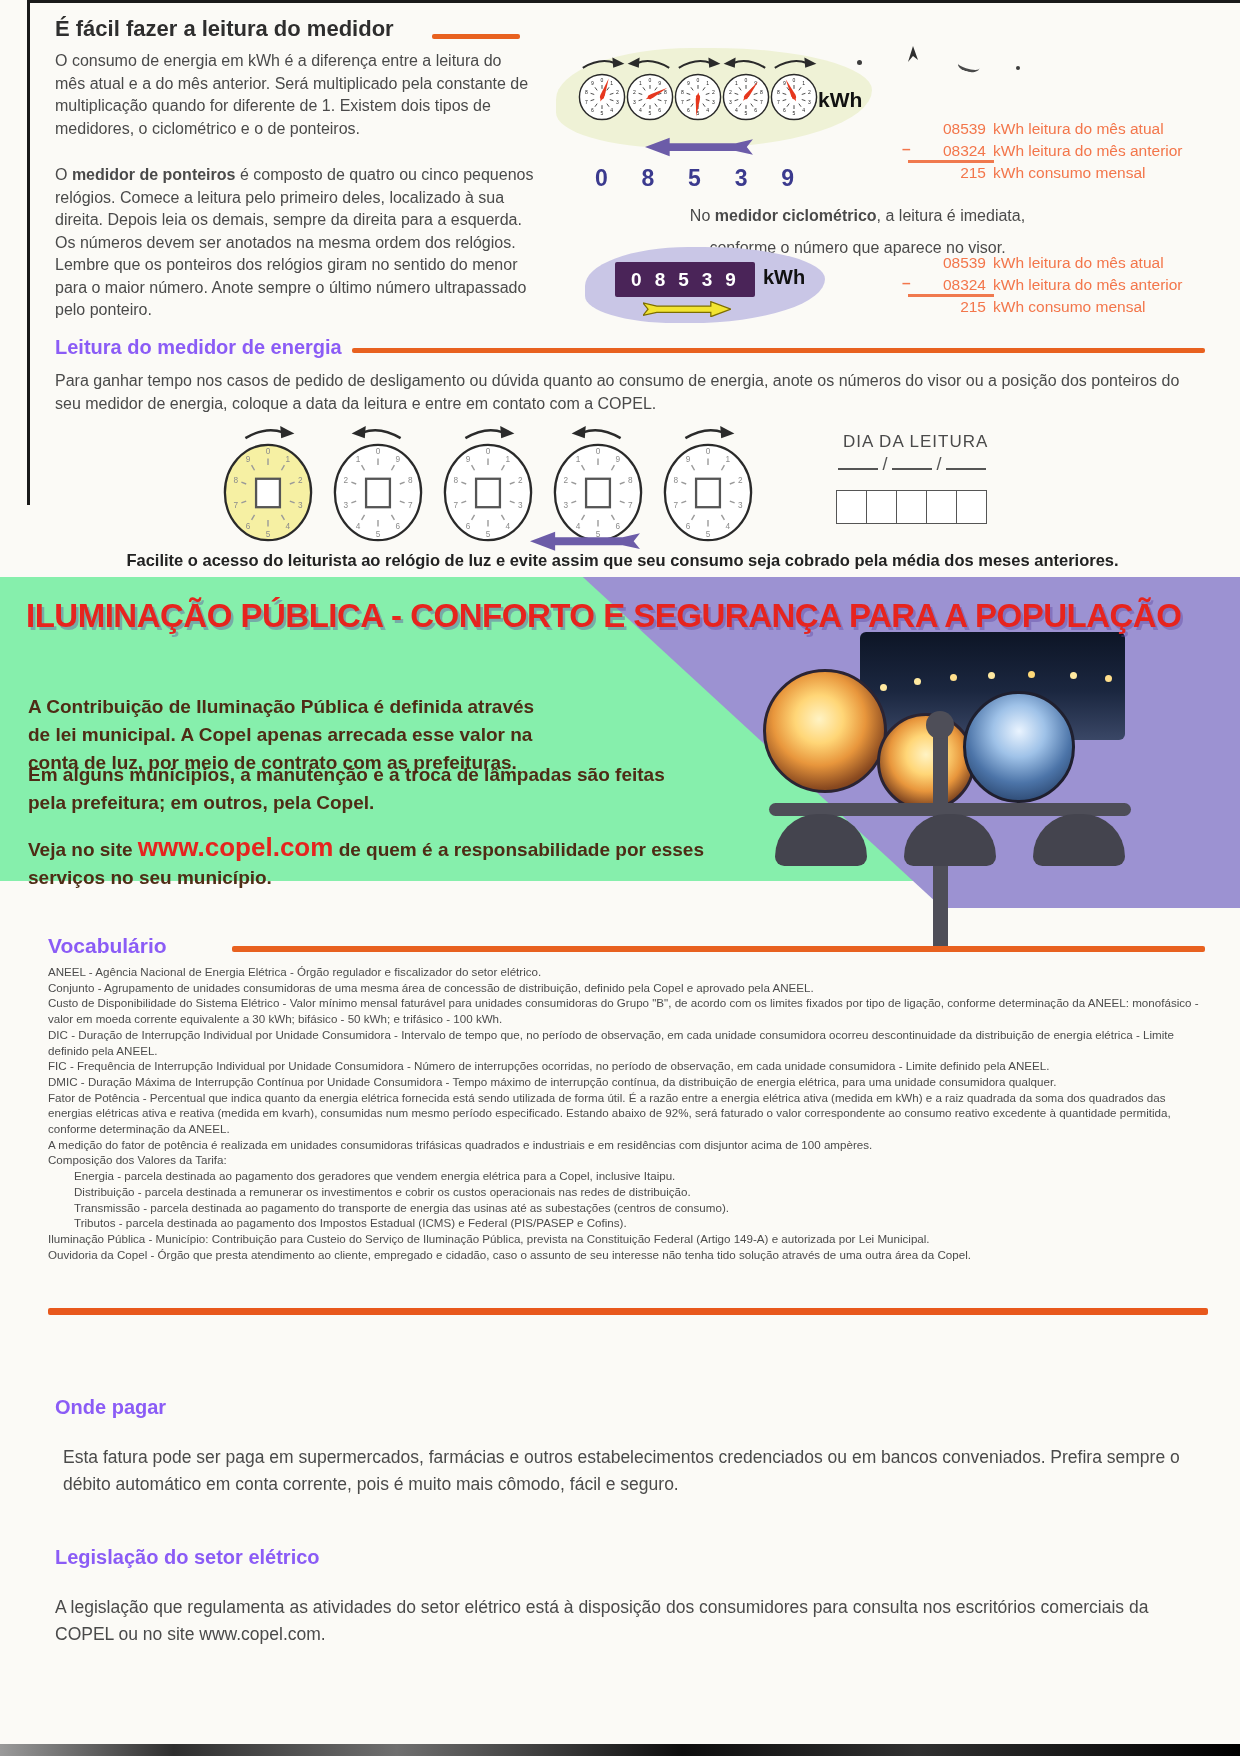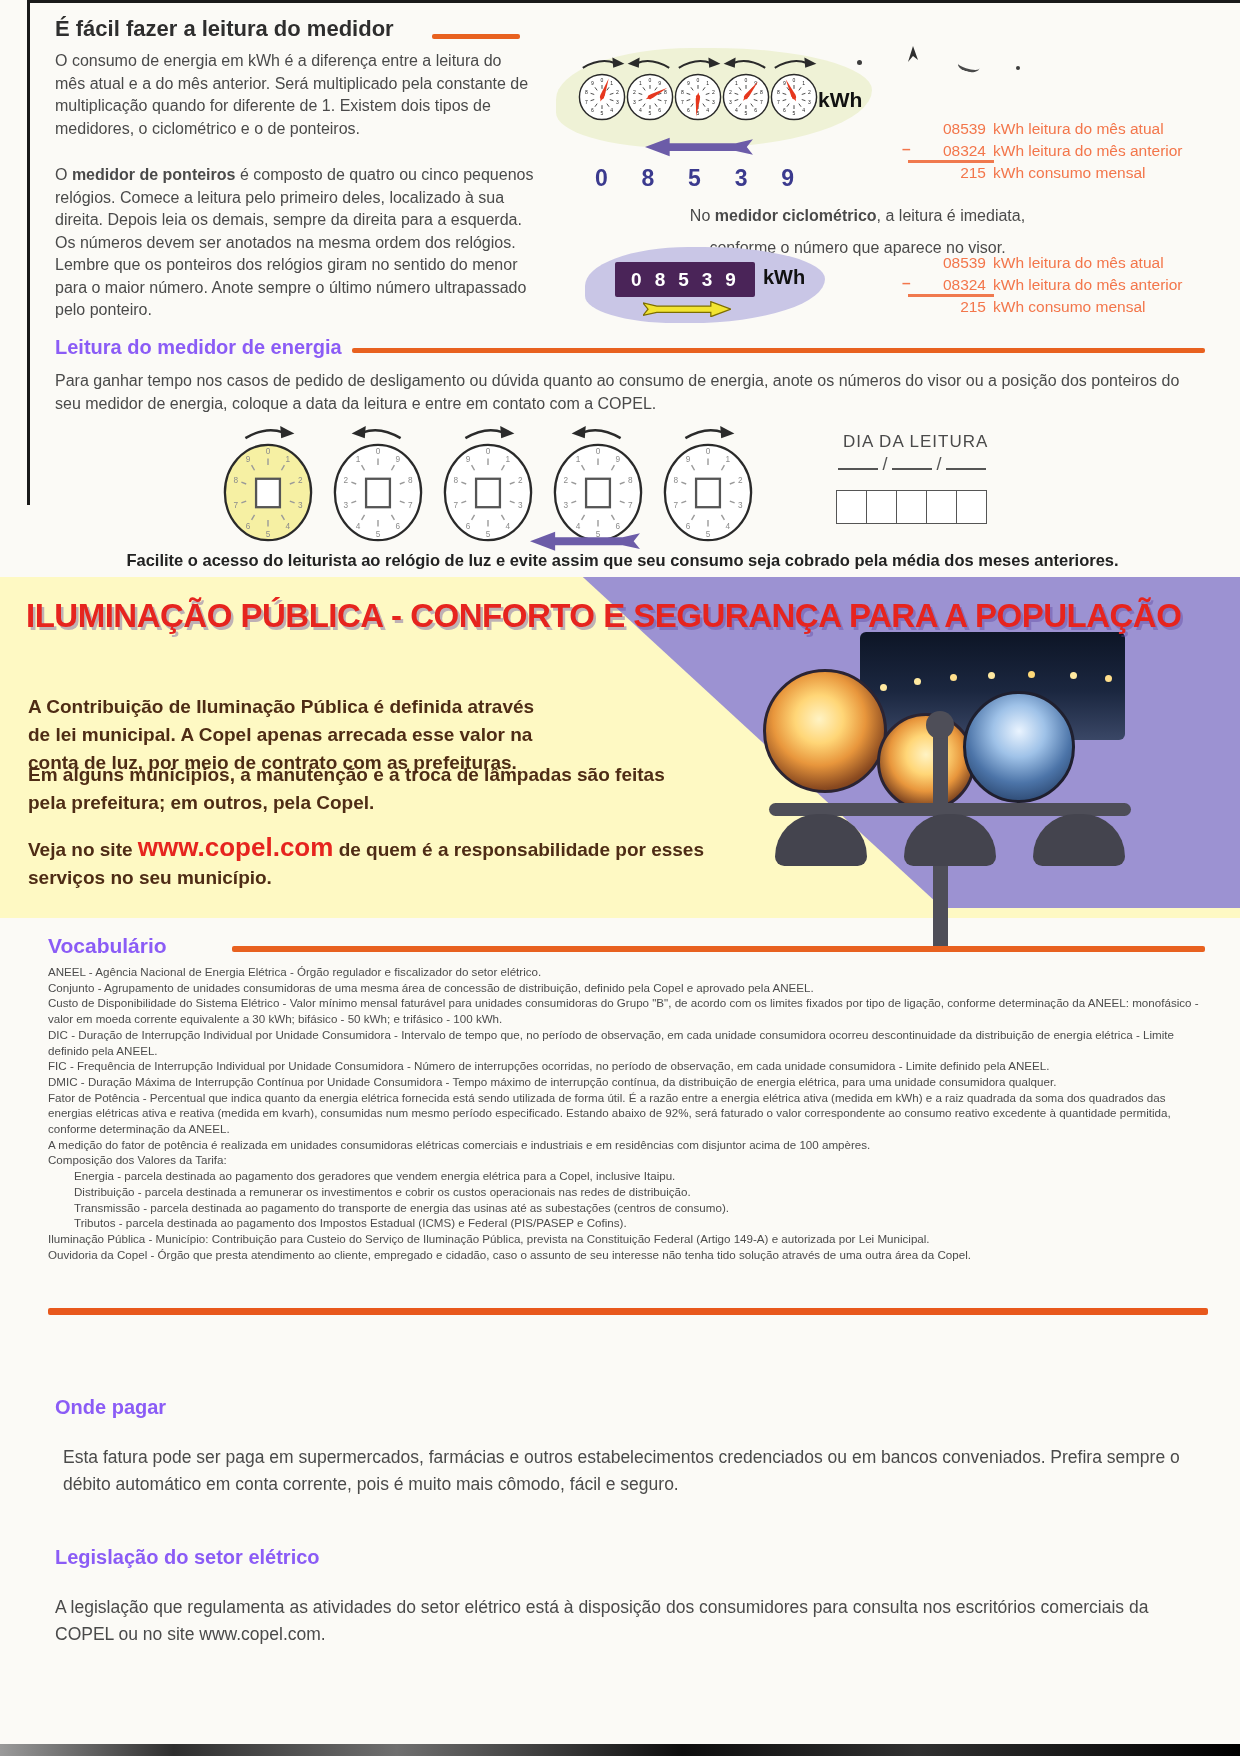--- a/index.html
+++ b/index.html
@@ -457,21 +457,21 @@
   <div class="abs cell-row" id="date-cells" style="left:836px;top:490px;">
       <div class="date-cell"></div>
       <div class="date-cell"></div>
       <div class="date-cell"></div>
       <div class="date-cell"></div>
       <div class="date-cell"></div>
     </div>
 
   <div class="abs note-line" style="left:30px;top:551px;width:1185px;">Facilite o acesso do leiturista ao relógio de luz e evite assim que seu consumo seja cobrado pela média dos meses anteriores.</div>
 
-  <div class="abs" style="left:0;top:577px;width:1240px;height:341px;background:#fef9c3;">
+  <div class="abs" style="left:0;top:577px;width:1240px;height:304px;background:#86efac;">
     <div class="abs" style="left:0;top:0;width:1240px;height:331px;background:#9C92D2;clip-path:polygon(47% 0%,100% 0%,100% 100%,76% 100%);"></div>
 
     <div class="abs" style="left:755px;top:40px;width:400px;height:292px;">
       <div class="abs" style="left:105px;top:15px;width:265px;height:108px;background:linear-gradient(180deg,#0d1526 0%,#1b2740 55%,#3a4766 100%);border-radius:6px;">
         <div class="abs" style="left:20px;top:52px;width:7px;height:7px;border-radius:50%;background:#FFE9A0;box-shadow:34px -6px 0 #FFE9A0,70px -10px 0 #FFDF8C,108px -12px 0 #FFE9A0,148px -13px 0 #FFD978,190px -12px 0 #FFE9A0,225px -9px 0 #FFDF8C;"></div>
       </div>
       <div class="abs" style="left:8px;top:52px;width:118px;height:118px;border-radius:50%;border:3px solid #2b2433;background:radial-gradient(circle at 45% 40%,#FFF3C4 0%,#FFD677 25%,#E8963C 48%,#8A4A20 72%,#3A2212 100%);"></div>
       <div class="abs" style="left:122px;top:96px;width:92px;height:92px;border-radius:50%;border:3px solid #2b2433;background:radial-gradient(circle at 50% 42%,#FFF3C4 0%,#FFD677 28%,#E8963C 52%,#7A4220 75%,#301C0E 100%);"></div>
       <div class="abs" style="left:208px;top:74px;width:106px;height:106px;border-radius:50%;border:3px solid #1f1f2e;background:radial-gradient(circle at 50% 35%,#EAF4FF 0%,#9FC2E8 30%,#4C74A8 60%,#16294A 100%);"></div>
 
@@ -492,21 +492,21 @@
   <div class="abs h2" style="left:48px;top:934px;font-size:21px;">Vocabulário</div>
   <div class="abs rule" style="left:232px;top:946px;width:973px;height:6px;"></div>
   <div class="abs" id="vocab-list" style="left:48px;top:964px;width:1158px;">
       <div class="vline">ANEEL - Agência Nacional de Energia Elétrica - Órgão regulador e fiscalizador do setor elétrico.</div>
       <div class="vline">Conjunto - Agrupamento de unidades consumidoras de uma mesma área de concessão de distribuição, definido pela Copel e aprovado pela ANEEL.</div>
       <div class="vline">Custo de Disponibilidade do Sistema Elétrico - Valor mínimo mensal faturável para unidades consumidoras do Grupo "B", de acordo com os limites fixados por tipo de ligação, conforme determinação da ANEEL: monofásico - valor em moeda corrente equivalente a 30 kWh; bifásico - 50 kWh; e trifásico - 100 kWh.</div>
       <div class="vline">DIC - Duração de Interrupção Individual por Unidade Consumidora - Intervalo de tempo que, no período de observação, em cada unidade consumidora ocorreu descontinuidade da distribuição de energia elétrica - Limite definido pela ANEEL.</div>
       <div class="vline">FIC - Frequência de Interrupção Individual por Unidade Consumidora - Número  de interrupções ocorridas, no período de observação, em cada unidade consumidora - Limite definido pela ANEEL.</div>
       <div class="vline">DMIC - Duração Máxima de Interrupção Contínua por Unidade Consumidora - Tempo máximo de interrupção contínua, da distribuição de energia elétrica, para uma unidade consumidora qualquer.</div>
       <div class="vline">Fator de Potência - Percentual que indica quanto da energia elétrica fornecida está sendo utilizada de forma útil. É a razão entre a energia elétrica ativa (medida em kWh) e a raiz quadrada da soma dos quadrados das energias elétricas ativa e reativa (medida em kvarh), consumidas num mesmo período especificado. Estando abaixo de 92%, será faturado o valor correspondente ao consumo reativo excedente à quantidade permitida, conforme determinação da ANEEL.</div>
-      <div class="vline">A medição do fator de potência é realizada em unidades consumidoras elétricas comerciais e industriais e em residências com disjuntor acima de 100 ampères.</div>
+      <div class="vline">A medição do fator de potência é realizada em unidades consumidoras trifásicas quadrados e industriais e em residências com disjuntor acima de 100 ampères.</div>
       <div class="vline">Composição dos Valores da Tarifa:</div>
       <div class="vline ind">Energia - parcela destinada ao pagamento dos geradores que vendem energia elétrica para a Copel, inclusive Itaipu.</div>
       <div class="vline ind">Distribuição - parcela destinada a remunerar os investimentos e cobrir os custos operacionais nas redes de distribuição.</div>
       <div class="vline ind">Transmissão - parcela destinada ao pagamento do transporte de energia das usinas até as subestações (centros de consumo).</div>
       <div class="vline ind">Tributos - parcela destinada ao pagamento dos Impostos Estadual (ICMS) e Federal (PIS/PASEP e Cofins).</div>
       <div class="vline">Iluminação Pública - Município: Contribuição para Custeio do Serviço de Iluminação Pública, prevista na Constituição Federal (Artigo 149-A) e autorizada por Lei Municipal.</div>
       <div class="vline">Ouvidoria da Copel - Órgão que presta atendimento ao cliente, empregado e cidadão, caso o assunto de seu interesse não tenha tido solução através de uma outra área da Copel.</div>
     </div>
 
   <div class="abs rule" style="left:48px;top:1308px;width:1160px;height:7px;background:#E8581C;"></div>

